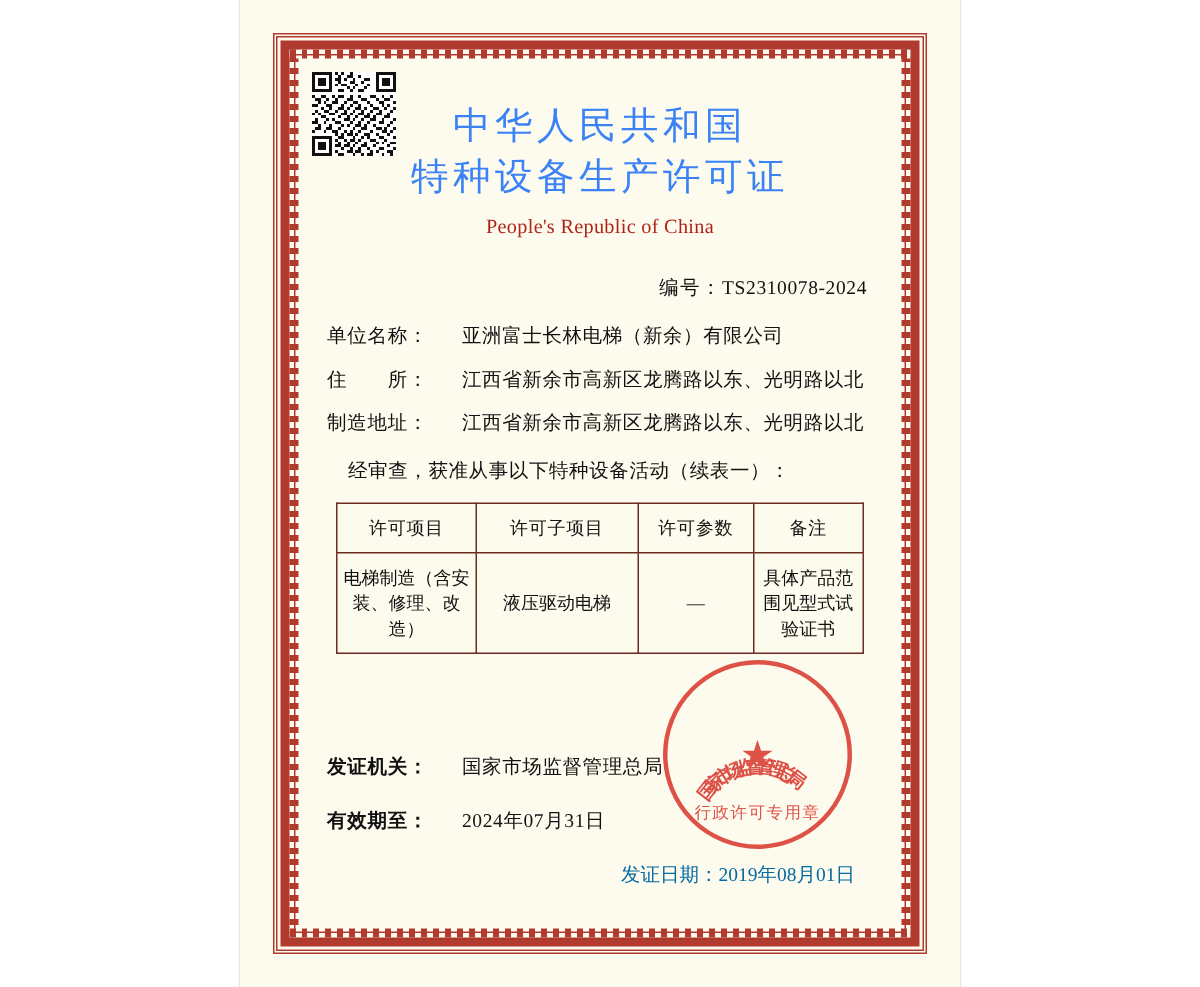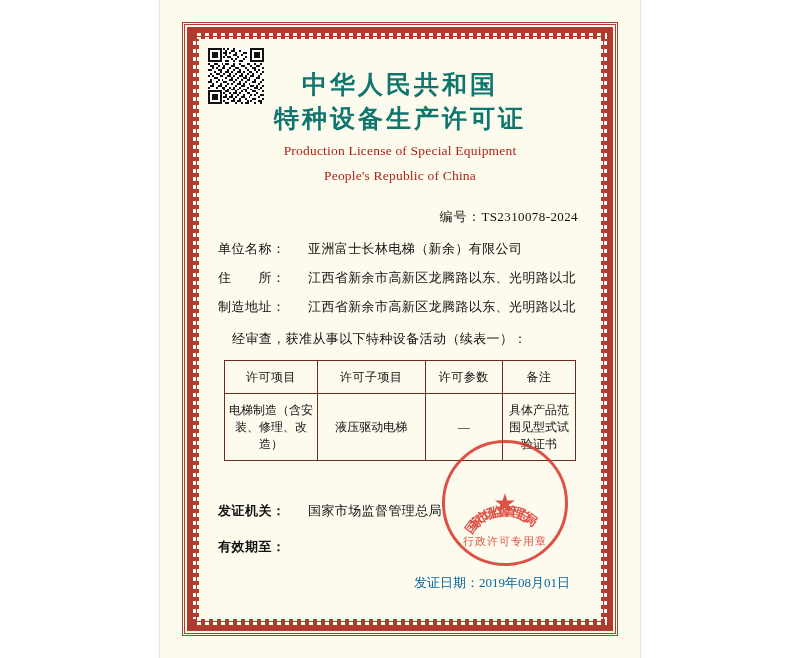--- a/index.html
+++ b/index.html
@@ -86,22 +86,22 @@
   .qr svg { display: block; }
 
   
   .titles {
     padding-top: 28px;
     text-align: center;
   }
   .title-cn {
     font-family: "Liberation Serif", serif;
     font-size: 25px;
-    font-weight: bold;
-    color: #0f766e;
+    font-weight: normal;
+    color: #3b82f6;
     letter-spacing: 3px;
     line-height: 34px;
   }
   .title-en {
     font-family: "Liberation Serif", serif;
     font-size: 13.5px;
     color: #b02418;
     line-height: 21px;
     margin-top: 4px;
     letter-spacing: 0.2px;
@@ -467,21 +467,20 @@
               <rect x="19" y="28" width="2" height="1"></rect>
               <rect x="24" y="28" width="1" height="1"></rect>
               <rect x="27" y="28" width="1" height="1"></rect>
           </g>
         </svg>
       </div>
 
       <div class="titles">
         <div class="title-cn">中华人民共和国</div>
         <div class="title-cn">特种设备生产许可证</div>
-        <div class="title-en">Production License of Special Equipment</div>
         <div class="title-en">People's Republic of China</div>
       </div>
 
       <div class="number-line">
         <span class="label">编号：</span><span class="value">TS2310078-2024</span>
       </div>
 
       <div class="fields">
         <div class="field-row">
           <div class="field-label">单位名称：</div>
@@ -518,20 +517,21 @@
         </tbody>
       </table>
 
       <div class="footer">
         <div class="footer-row">
           <div class="field-label">发证机关：</div>
           <div class="field-value">国家市场监督管理总局</div>
         </div>
         <div class="footer-row">
           <div class="field-label">有效期至：</div>
+          <div class="field-value">2024年07月31日</div>
         </div>
         <div class="issue-date-row">
           <span>发证日期：</span><span>2019年08月01日</span>
         </div>
       </div>
 
       <div class="seal">
         <div class="ring-text">
           <span style="transform: rotate(-52deg) translateX(-50%);">国</span>
           <span style="transform: rotate(-42deg) translateX(-50%);">家</span>

